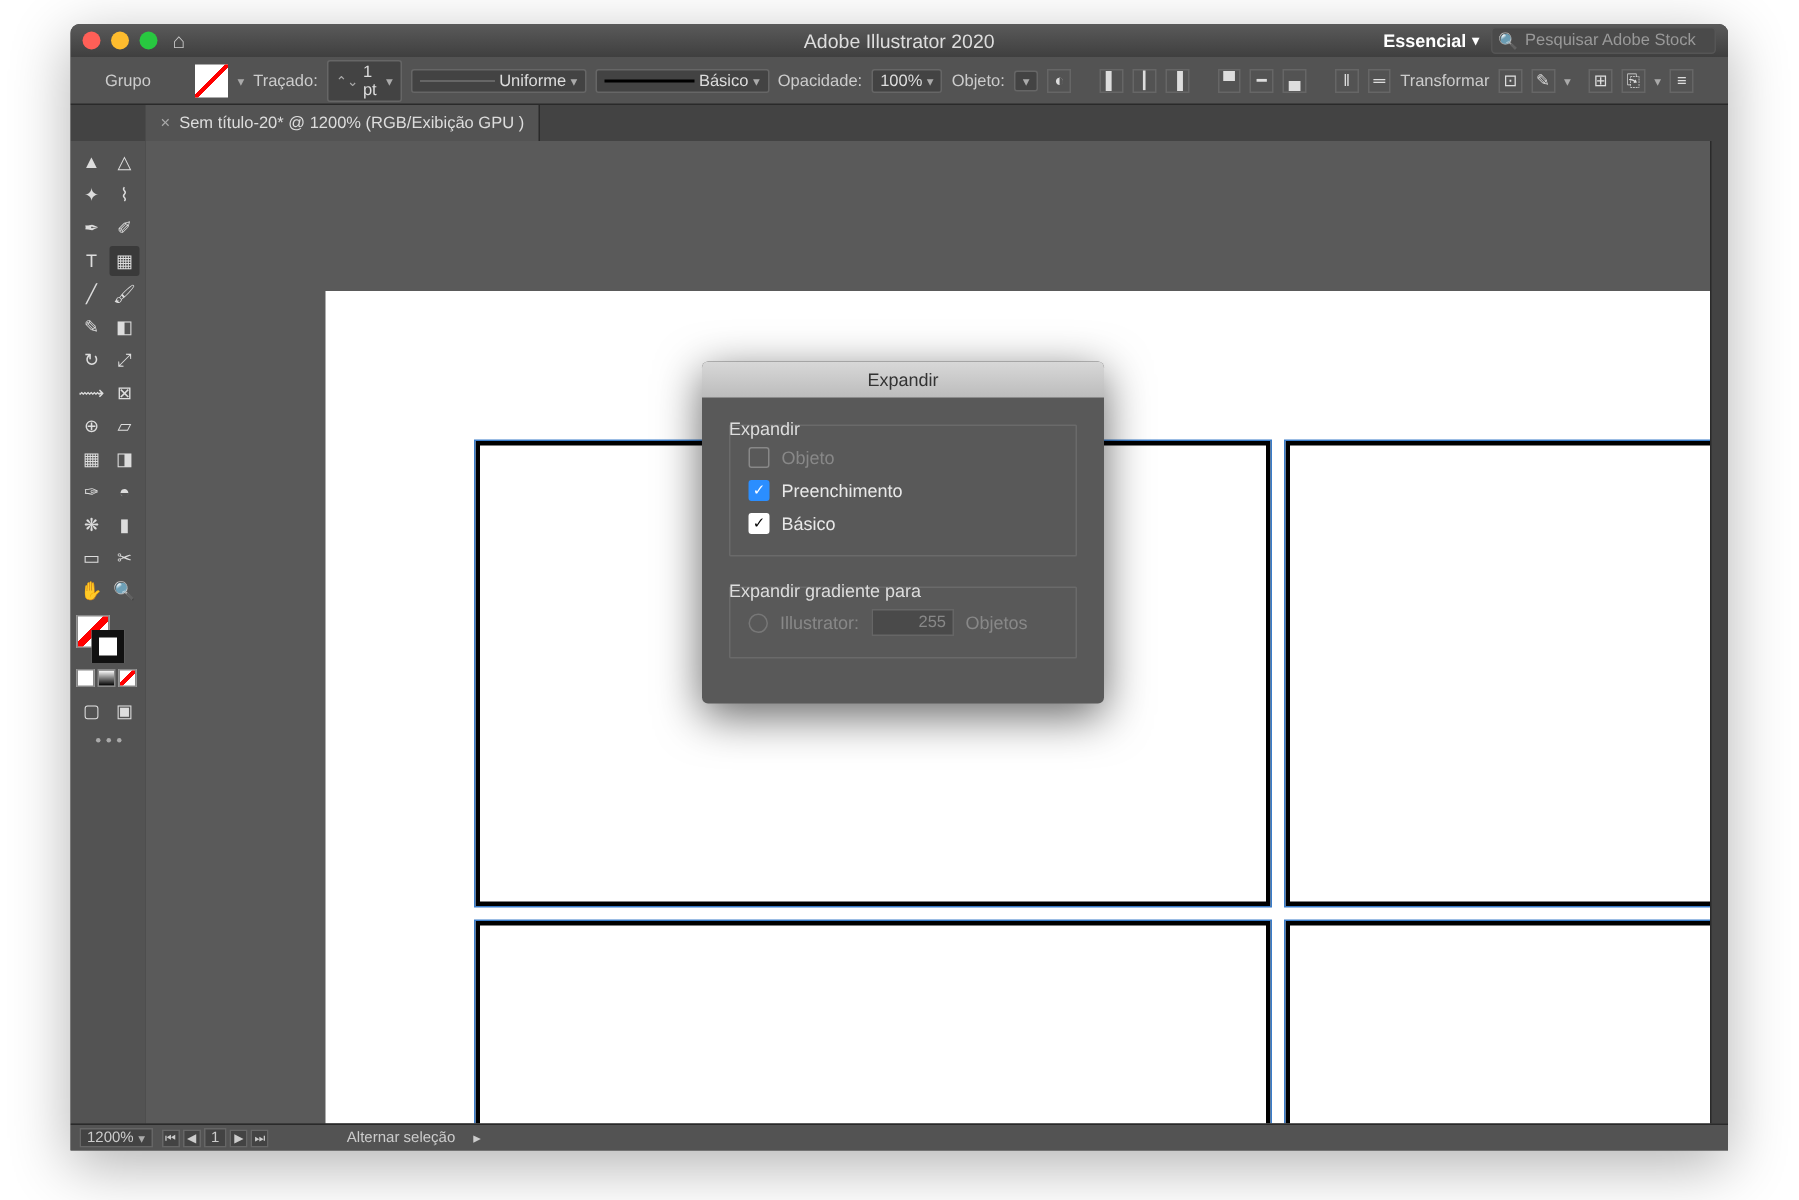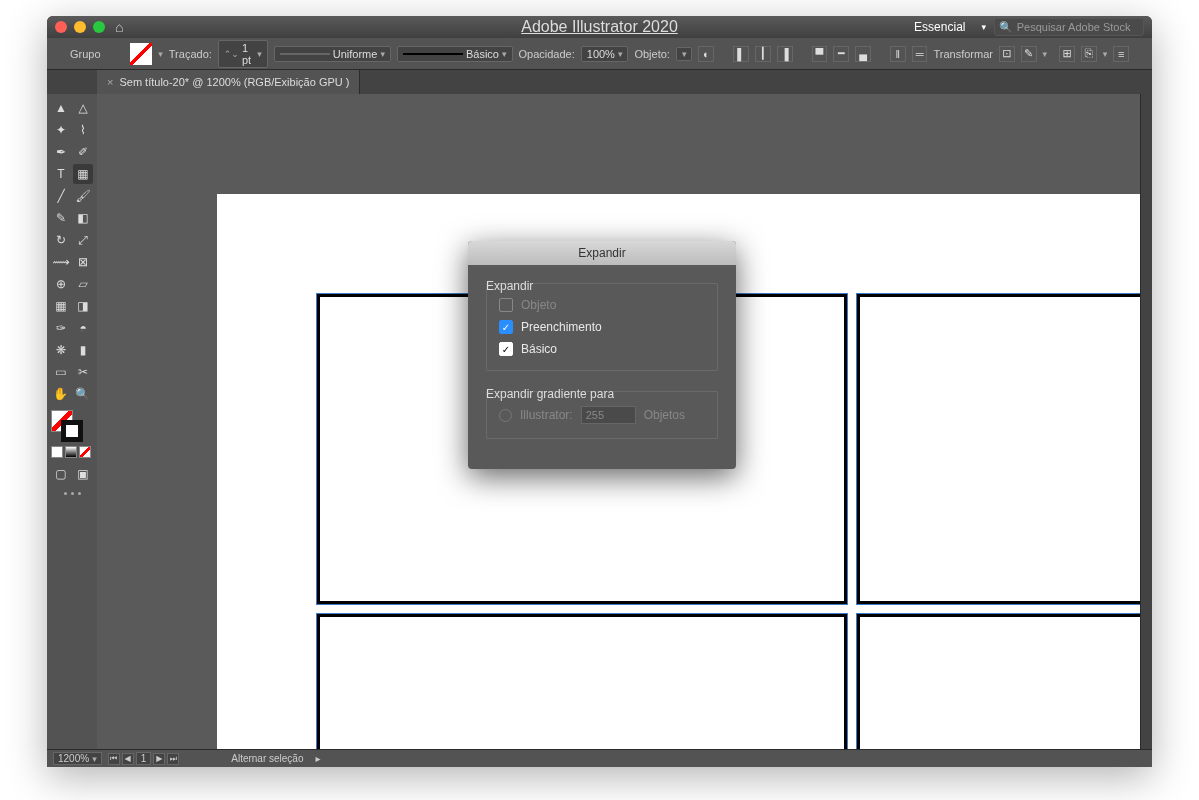--- a/index.html
+++ b/index.html
@@ -6,23 +6,23 @@
 body { background: #fff; width: 1199px; height: 800px; position: relative; }
 .window { position: absolute; left: 47px; top: 16px; width: 1105px; height: 751px; background: #323232; border-radius: 6px 6px 0 0; overflow: hidden; box-shadow: 0 10px 40px rgba(0,0,0,.3); }
 
 
 .titlebar { height: 22px; background: linear-gradient(#5a5a5a,#3f3f3f); display: flex; align-items: center; padding: 0 8px; position: relative; }
 .traffic { display: flex; gap: 7px; }
 .dot { width: 12px; height: 12px; border-radius: 50%; }
 .dot.red { background: #ff5f57; }
 .dot.yel { background: #febc2e; }
 .dot.grn { background: #28c840; }
-.titlebar .title { position: absolute; left: 50%; transform: translateX(-50%); color: #ddd; font-size: 16px; text-decoration: underline; }
+.titlebar .title { position: absolute; left: 50%; transform: translateX(-50%); color: #ddd; font-size: 13px; }
 .titlebar .right { position: absolute; right: 8px; display: flex; align-items: center; gap: 8px; }
-.ws { color: #fff; font-size: 12px; font-weight: 400; display: flex; align-items: center; gap: 16px; }
+.ws { color: #fff; font-size: 12px; font-weight: 700; display: flex; align-items: center; gap: 4px; }
 .chev { font-size: 9px; }
 .search { width: 150px; height: 18px; background: #4a4a4a; border: 1px solid #555; border-radius: 3px; color: #999; font-size: 11px; padding: 0 4px; display: flex; align-items: center; gap: 4px; }
 .home { color: #ccc; font-size: 14px; margin-left: 10px; }
 
 
 .cbar { height: 32px; background: #535353; display: flex; align-items: center; padding: 0 23px; gap: 6px; font-size: 11px; color: #ddd; border-bottom: 1px solid #2a2a2a; }
 .swatch { width: 26px; height: 22px; background: #fff; position: relative; }
 .swatch::after { content:''; position:absolute; top:0; left:0; right:0; bottom:0; background: linear-gradient(to bottom right, transparent 45%, red 45%, red 55%, transparent 55%); }
 .cbar .lbl { color: #ccc; }
 .cbar .drop { display: flex; align-items: center; gap: 3px; background: #434343; border: 1px solid #666; padding: 1px 5px; border-radius: 2px; }
@@ -71,21 +71,21 @@
 .dlg-title { height: 24px; background: linear-gradient(#d8d8d8,#bcbcbc); color: #333; font-size: 12px; display: flex; align-items: center; justify-content: center; font-weight: 500; }
 .dlg-body { padding: 14px 18px; }
 .fs-title { color: #ddd; font-size: 12px; margin-bottom: 8px; }
 .fset { border: 1px solid #6a6a6a; border-radius: 1px; padding: 10px 12px; margin-bottom: 16px; margin-top: -18px; }
 .opt { display: flex; align-items: center; gap: 8px; padding: 4px 0; }
 .cbx { width: 14px; height: 14px; border: 1px solid #888; border-radius: 2px; display: flex; align-items: center; justify-content: center; font-size: 10px; color: #fff; background: #595959; }
 .cbx.on { background: #2b8eff; border-color: #2b8eff; }
 .cbx.onw { background: #fff; border-color: #fff; color: #000; }
 .rdo { width: 13px; height: 13px; border: 1px solid #777; border-radius: 50%; }
 .dim { color: #888; }
-.nfield { width: 55px; height: 18px; background: #4a4a4a; border: 1px solid #666; color: #888; padding: 0 4px; font-size: 11px; }
+.nfield { width: 55px; height: 18px; background: #4a4a4a; border: 1px solid #666; color: #888; padding: 0 4px; font-size: 11px; text-align: right; }
 .btns { display: flex; gap: 10px; justify-content: center; padding: 8px 18px 16px; }
 .btn { border: 1.5px solid #ddd; background: transparent; color: #eee; border-radius: 14px; padding: 5px 22px; font-size: 12px; }
 .btn.primary { border-width: 2px; }
 
 
 .sbar { position: absolute; bottom: 0; left: 0; right: 0; height: 18px; background: #535353; display: flex; align-items: center; font-size: 10px; color: #ccc; padding: 0 6px; gap: 6px; border-top: 1px solid #2a2a2a; }
 .sdrop { background: #434343; border: 1px solid #666; padding: 0 4px; display: flex; align-items: center; gap: 3px; }
 .pager { display: flex; align-items: center; gap: 2px; }
 .pgbtn { width: 12px; height: 12px; background: #434343; border: 1px solid #666; display: flex; align-items: center; justify-content: center; font-size: 8px; }
 </style>

